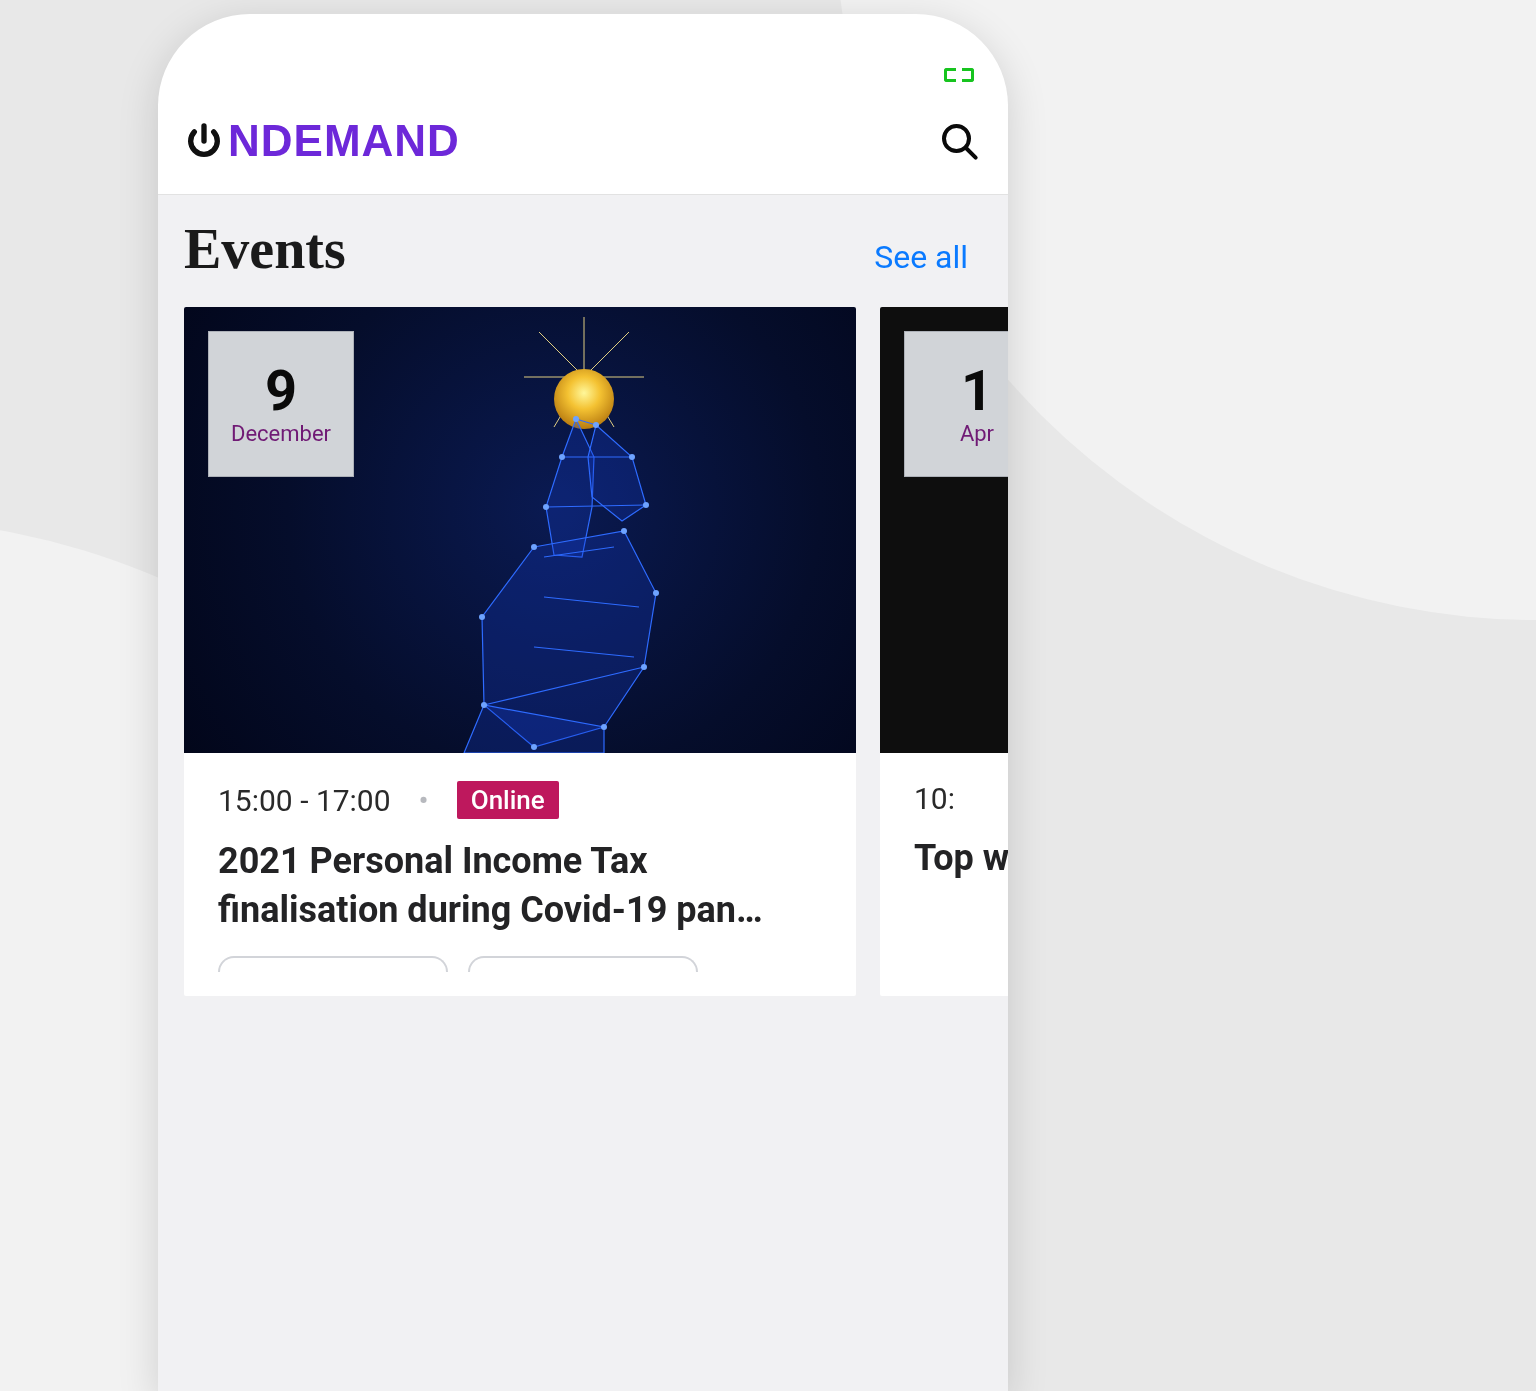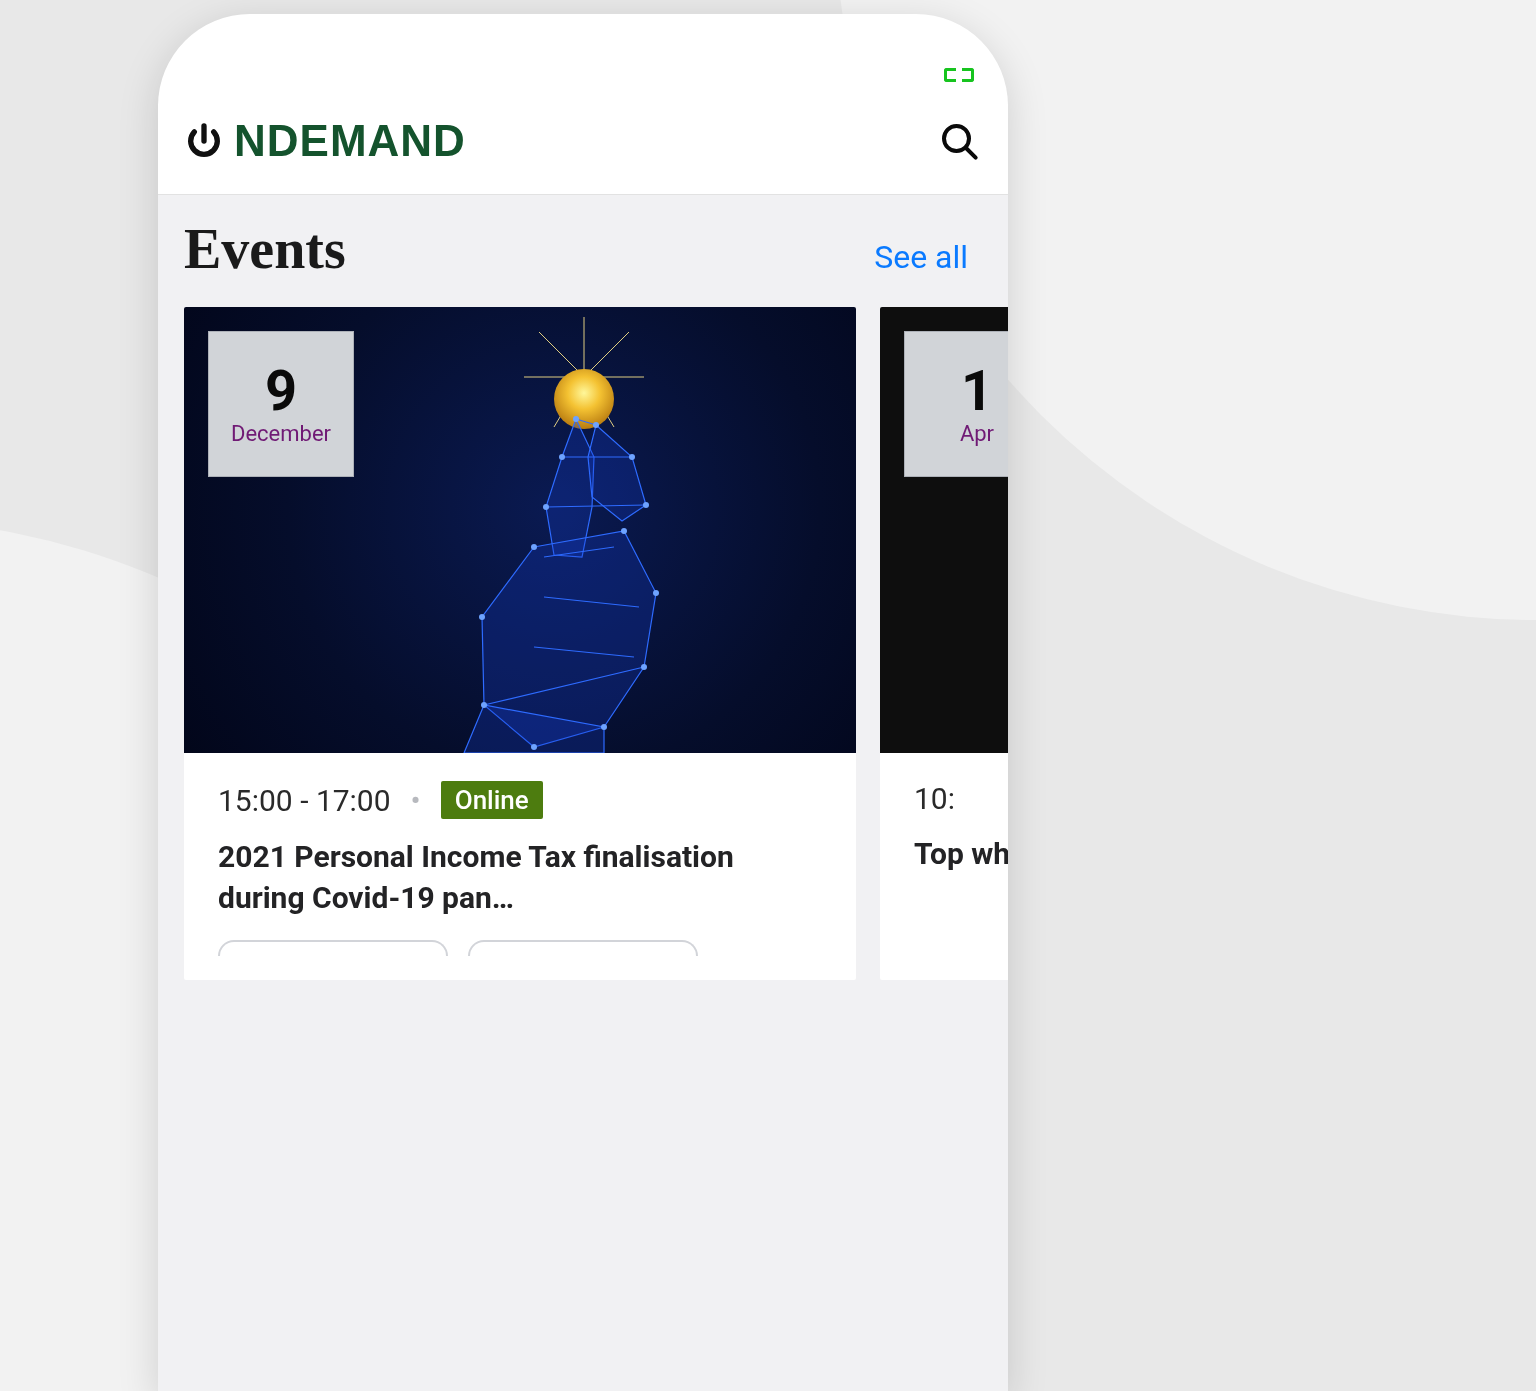--- a/index.html
+++ b/index.html
@@ -72,25 +72,25 @@
     display: flex;
     align-items: center;
     justify-content: space-between;
     padding: 14px 26px 30px 26px;
     border-bottom: 1px solid #e2e2e2;
     background: #fff;
   }
   .logo {
     display: flex;
     align-items: center;
-    gap: 10px;
+    gap: 4px;
     font-size: 44px;
     font-weight: 800;
     letter-spacing: 1px;
-    color: #14532d;
+    color: #6d28d9;
     font-family: Arial, sans-serif;
   }
   .logo-power {
     width: 40px;
     height: 40px;
     display: inline-flex;
     align-items: center;
     justify-content: center;
   }
   .logo-text { line-height: 1; }
@@ -189,38 +189,38 @@
     height: 100%;
   }
 
   
   .card-body {
     padding: 28px 34px 24px 34px;
   }
   .meta-row {
     display: flex;
     align-items: center;
-    gap: 20px;
+    gap: 28px;
     font-size: 30px;
     color: #2a2a2a;
     margin-bottom: 18px;
   }
   .dot-sep {
     color: #b7b9be;
   }
   .badge-online {
-    background: #4d7c0f;
+    background: #be185d;
     color: #fff;
     font-size: 26px;
     padding: 4px 14px;
     border-radius: 2px;
     font-weight: 500;
   }
   .card-title {
-    font-size: 30px;
+    font-size: 36px;
     line-height: 1.35;
     font-weight: 700;
     color: #232325;
     display: -webkit-box;
     -webkit-line-clamp: 2;
     -webkit-box-orient: vertical;
     overflow: hidden;
   }
 
   

